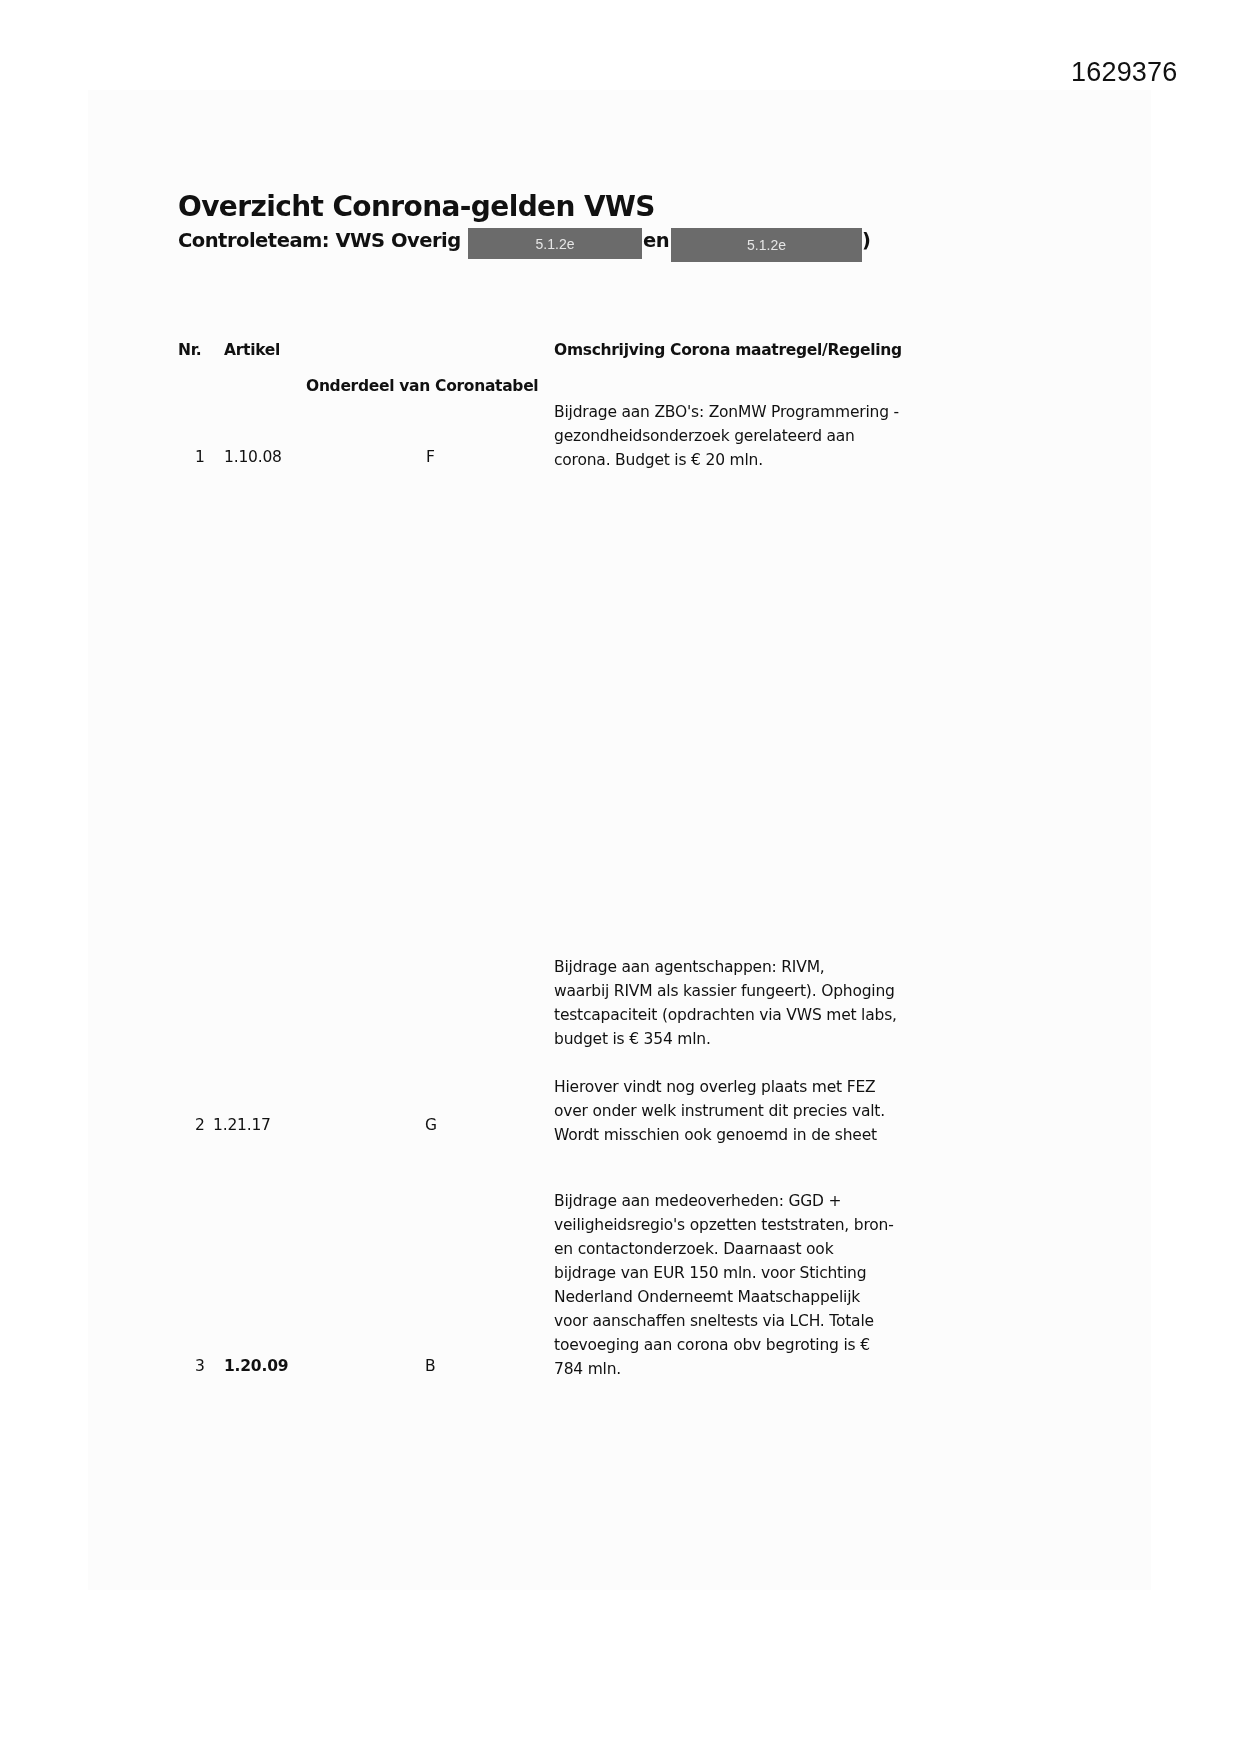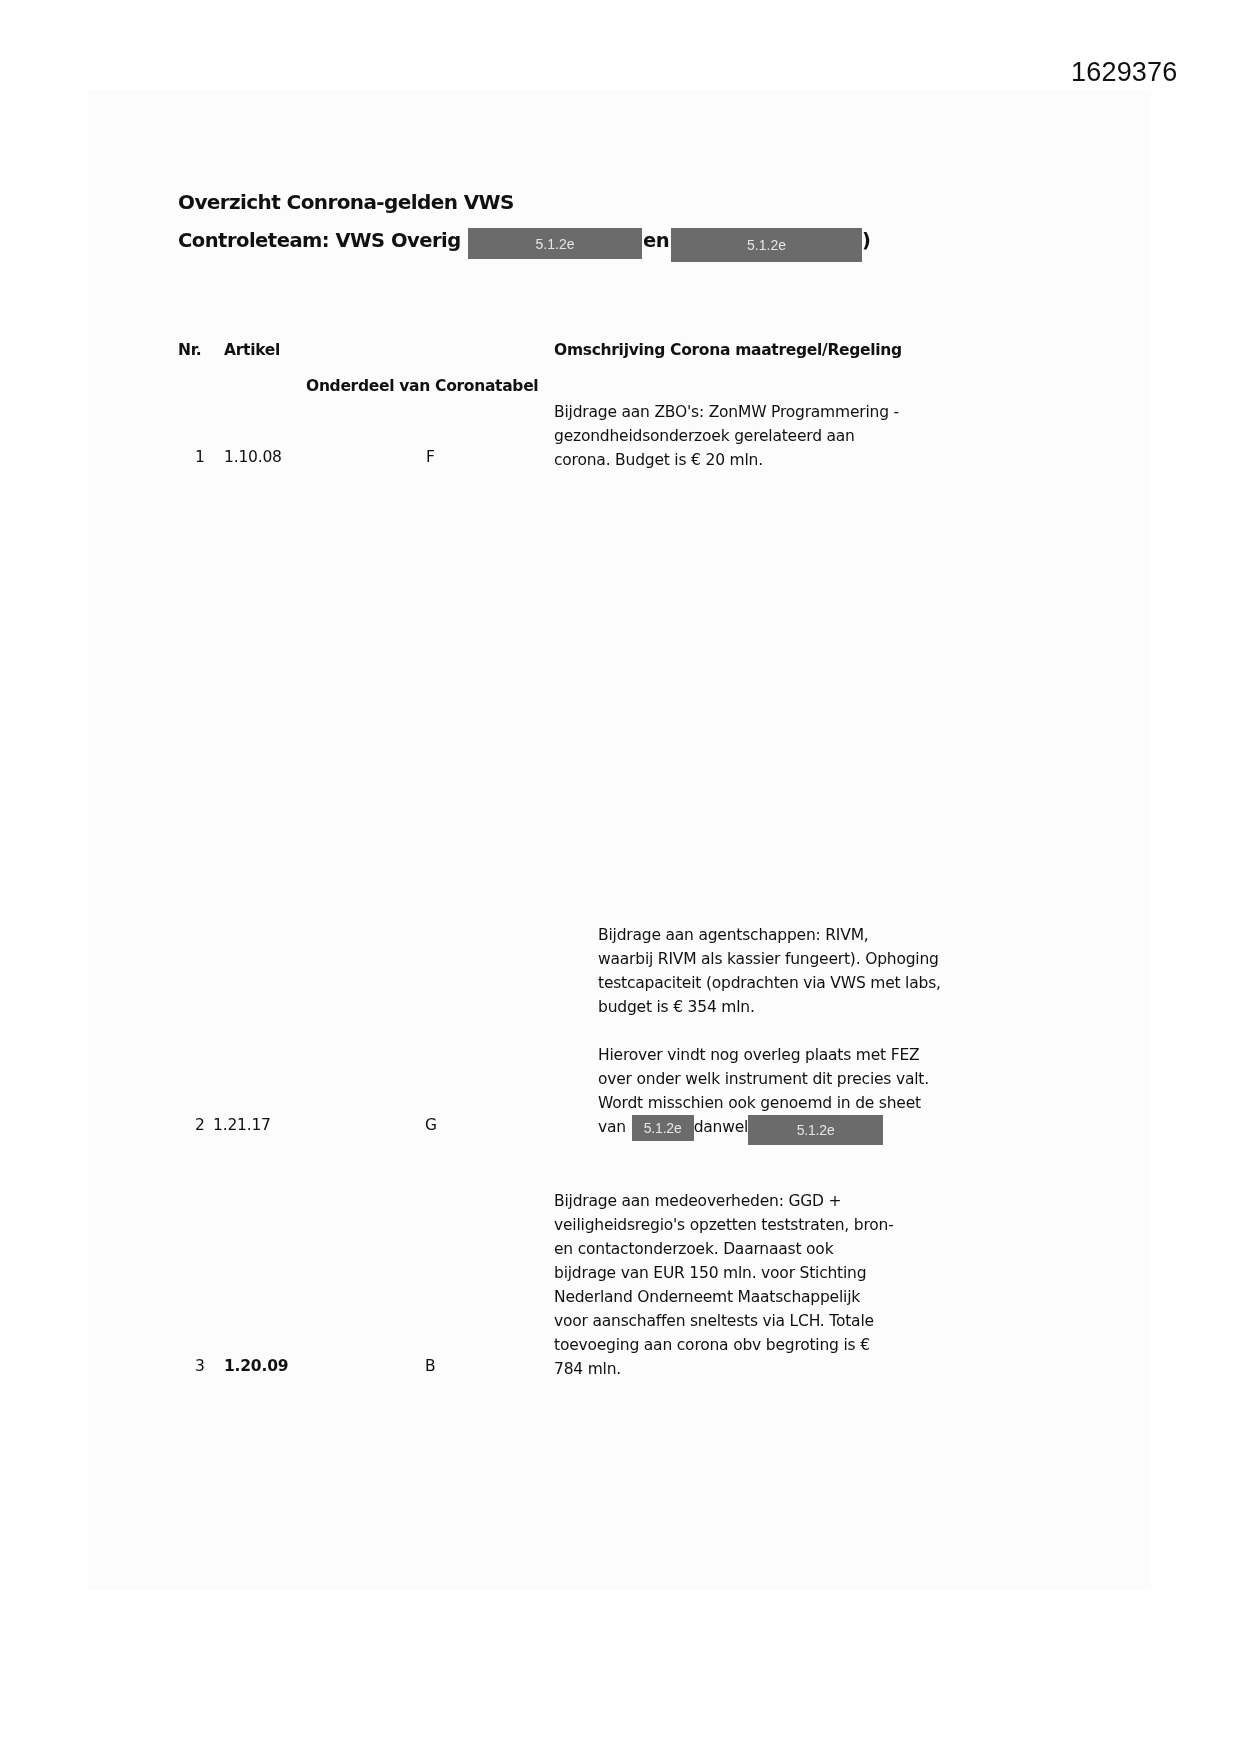--- a/index.html
+++ b/index.html
@@ -12,21 +12,21 @@
     position: absolute; left: 1071px; top: 57px;
     font-family: "Liberation Sans", sans-serif; font-size: 27px; color: #111;
     letter-spacing: 0.2px;
   }
   .scan-area {
     position: absolute; left: 88px; top: 90px; width: 1063px; height: 1500px;
     background: #fcfcfc;
   }
   .title {
     position: absolute; left: 178px; top: 190px; margin: 0;
-    font-family: "DejaVu Sans", sans-serif; font-weight: bold; font-size: 20px;
+    font-family: "DejaVu Sans", sans-serif; font-weight: bold; font-size: 28px;
     letter-spacing: -0.6px; color: #111;
   }
   .abs { position: absolute; white-space: nowrap; }
   .redact {
     position: absolute; background: #6b6b6b; color: #e6e6e6;
     font-family: "Liberation Sans", sans-serif; font-weight: normal;
     font-size: 14px; letter-spacing: 0;
     display: flex; align-items: center; justify-content: center;
   }
   .th {
@@ -82,33 +82,29 @@
     <span class="line">Bijdrage aan ZBO's: ZonMW Programmering -</span>
     <span class="line">gezondheidsonderzoek gerelateerd aan</span>
     <span class="line">corona. Budget is € 20 mln.</span>
   </div>
 </div>
 
 <div>
   <span class="cell" style="left:195px; top:1116px;">2</span>
   <span class="cell" style="left:213px; top:1116px;">1.21.17</span>
   <span class="cell" style="left:425px; top:1116px;">G</span>
-  <div class="desc" style="top:923px;margin-left:44px;">
+  <div class="desc" style="top:955px;">
     <span class="line">Bijdrage aan agentschappen: RIVM,</span>
     <span class="line">waarbij RIVM als kassier fungeert). Ophoging</span>
     <span class="line">testcapaciteit (opdrachten via VWS met labs,</span>
     <span class="line">budget is € 354 mln.</span>
     <span class="gap"></span>
     <span class="line">Hierover vindt nog overleg plaats met FEZ</span>
     <span class="line">over onder welk instrument dit precies valt.</span>
     <span class="line">Wordt misschien ook genoemd in de sheet</span>
-    <span class="line">
-      <span>van</span>
-      <span class="inline-redact" style="width:62px; margin-left:1px;">5.1.2e</span><span>danwel</span><span class="inline-redact" style="width:135px; height:30px; line-height:30px;">5.1.2e</span>
-    </span>
   </div>
 </div>
 
 <div>
   <span class="cell" style="left:195px; top:1357px;">3</span>
   <span class="cell bold" style="left:224px; top:1357px;">1.20.09</span>
   <span class="cell" style="left:425px; top:1357px;">B</span>
   <div class="desc" style="top:1189px;">
     <span class="line">Bijdrage aan medeoverheden: GGD +</span>
     <span class="line">veiligheidsregio's opzetten teststraten, bron-</span>

